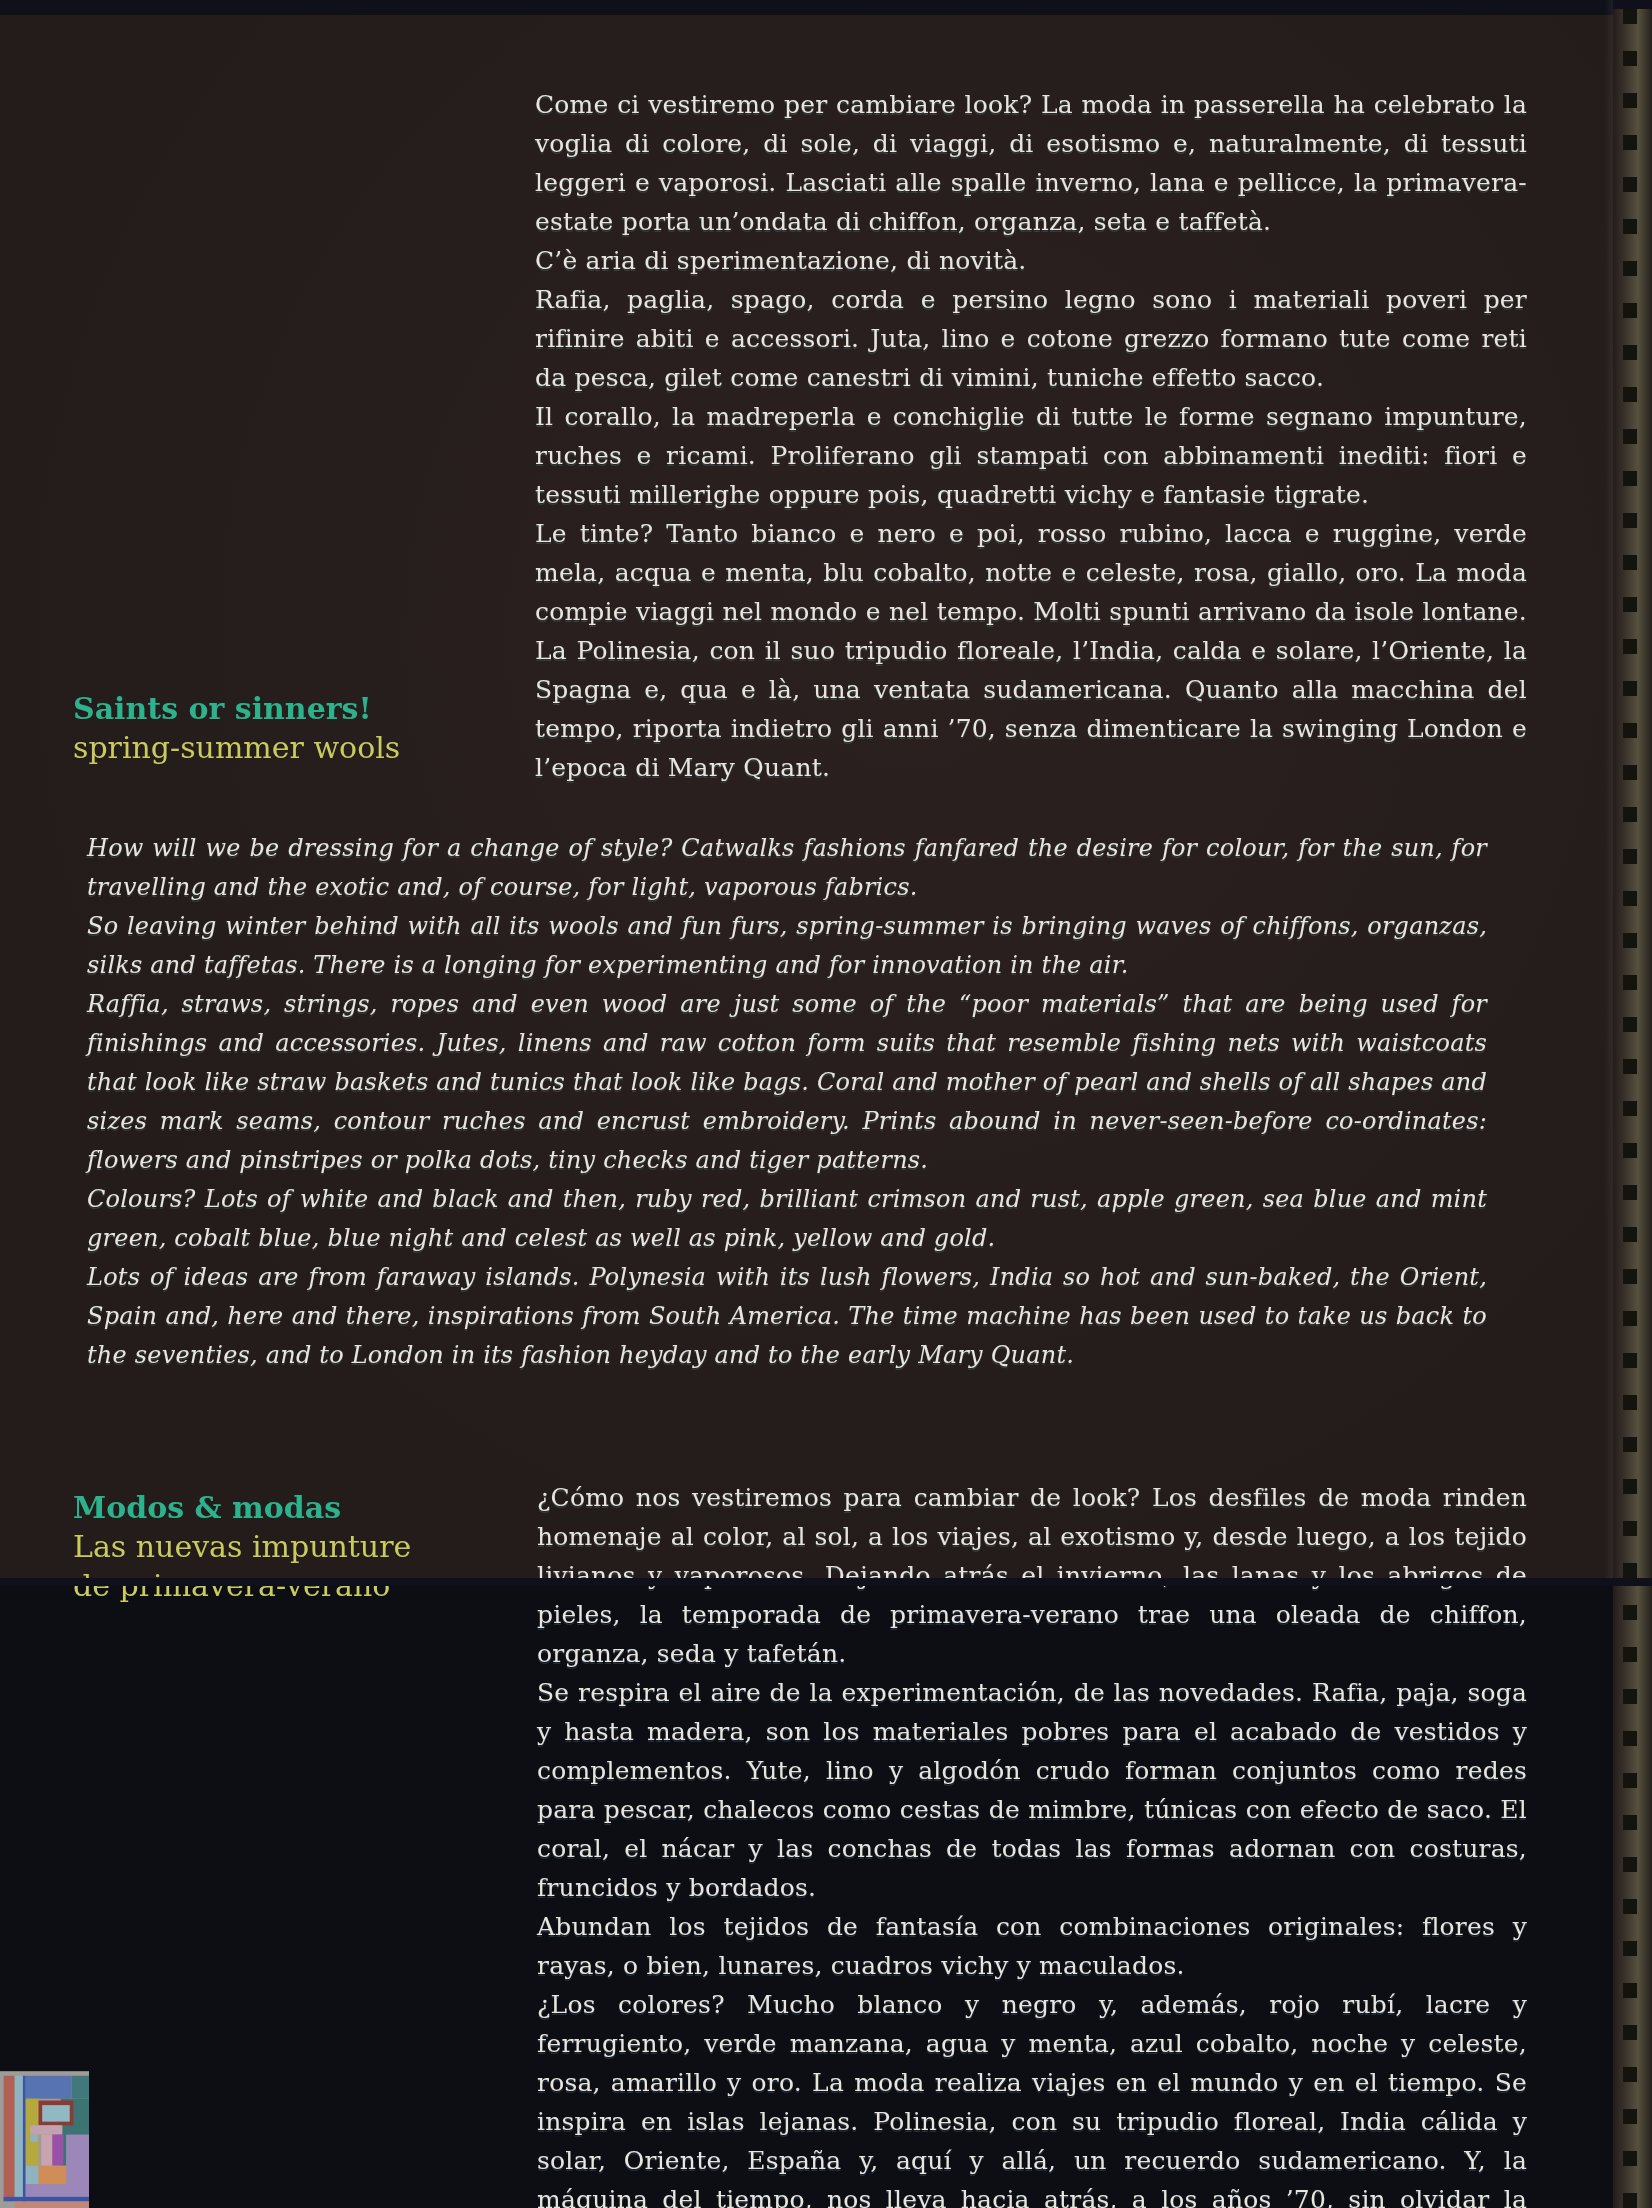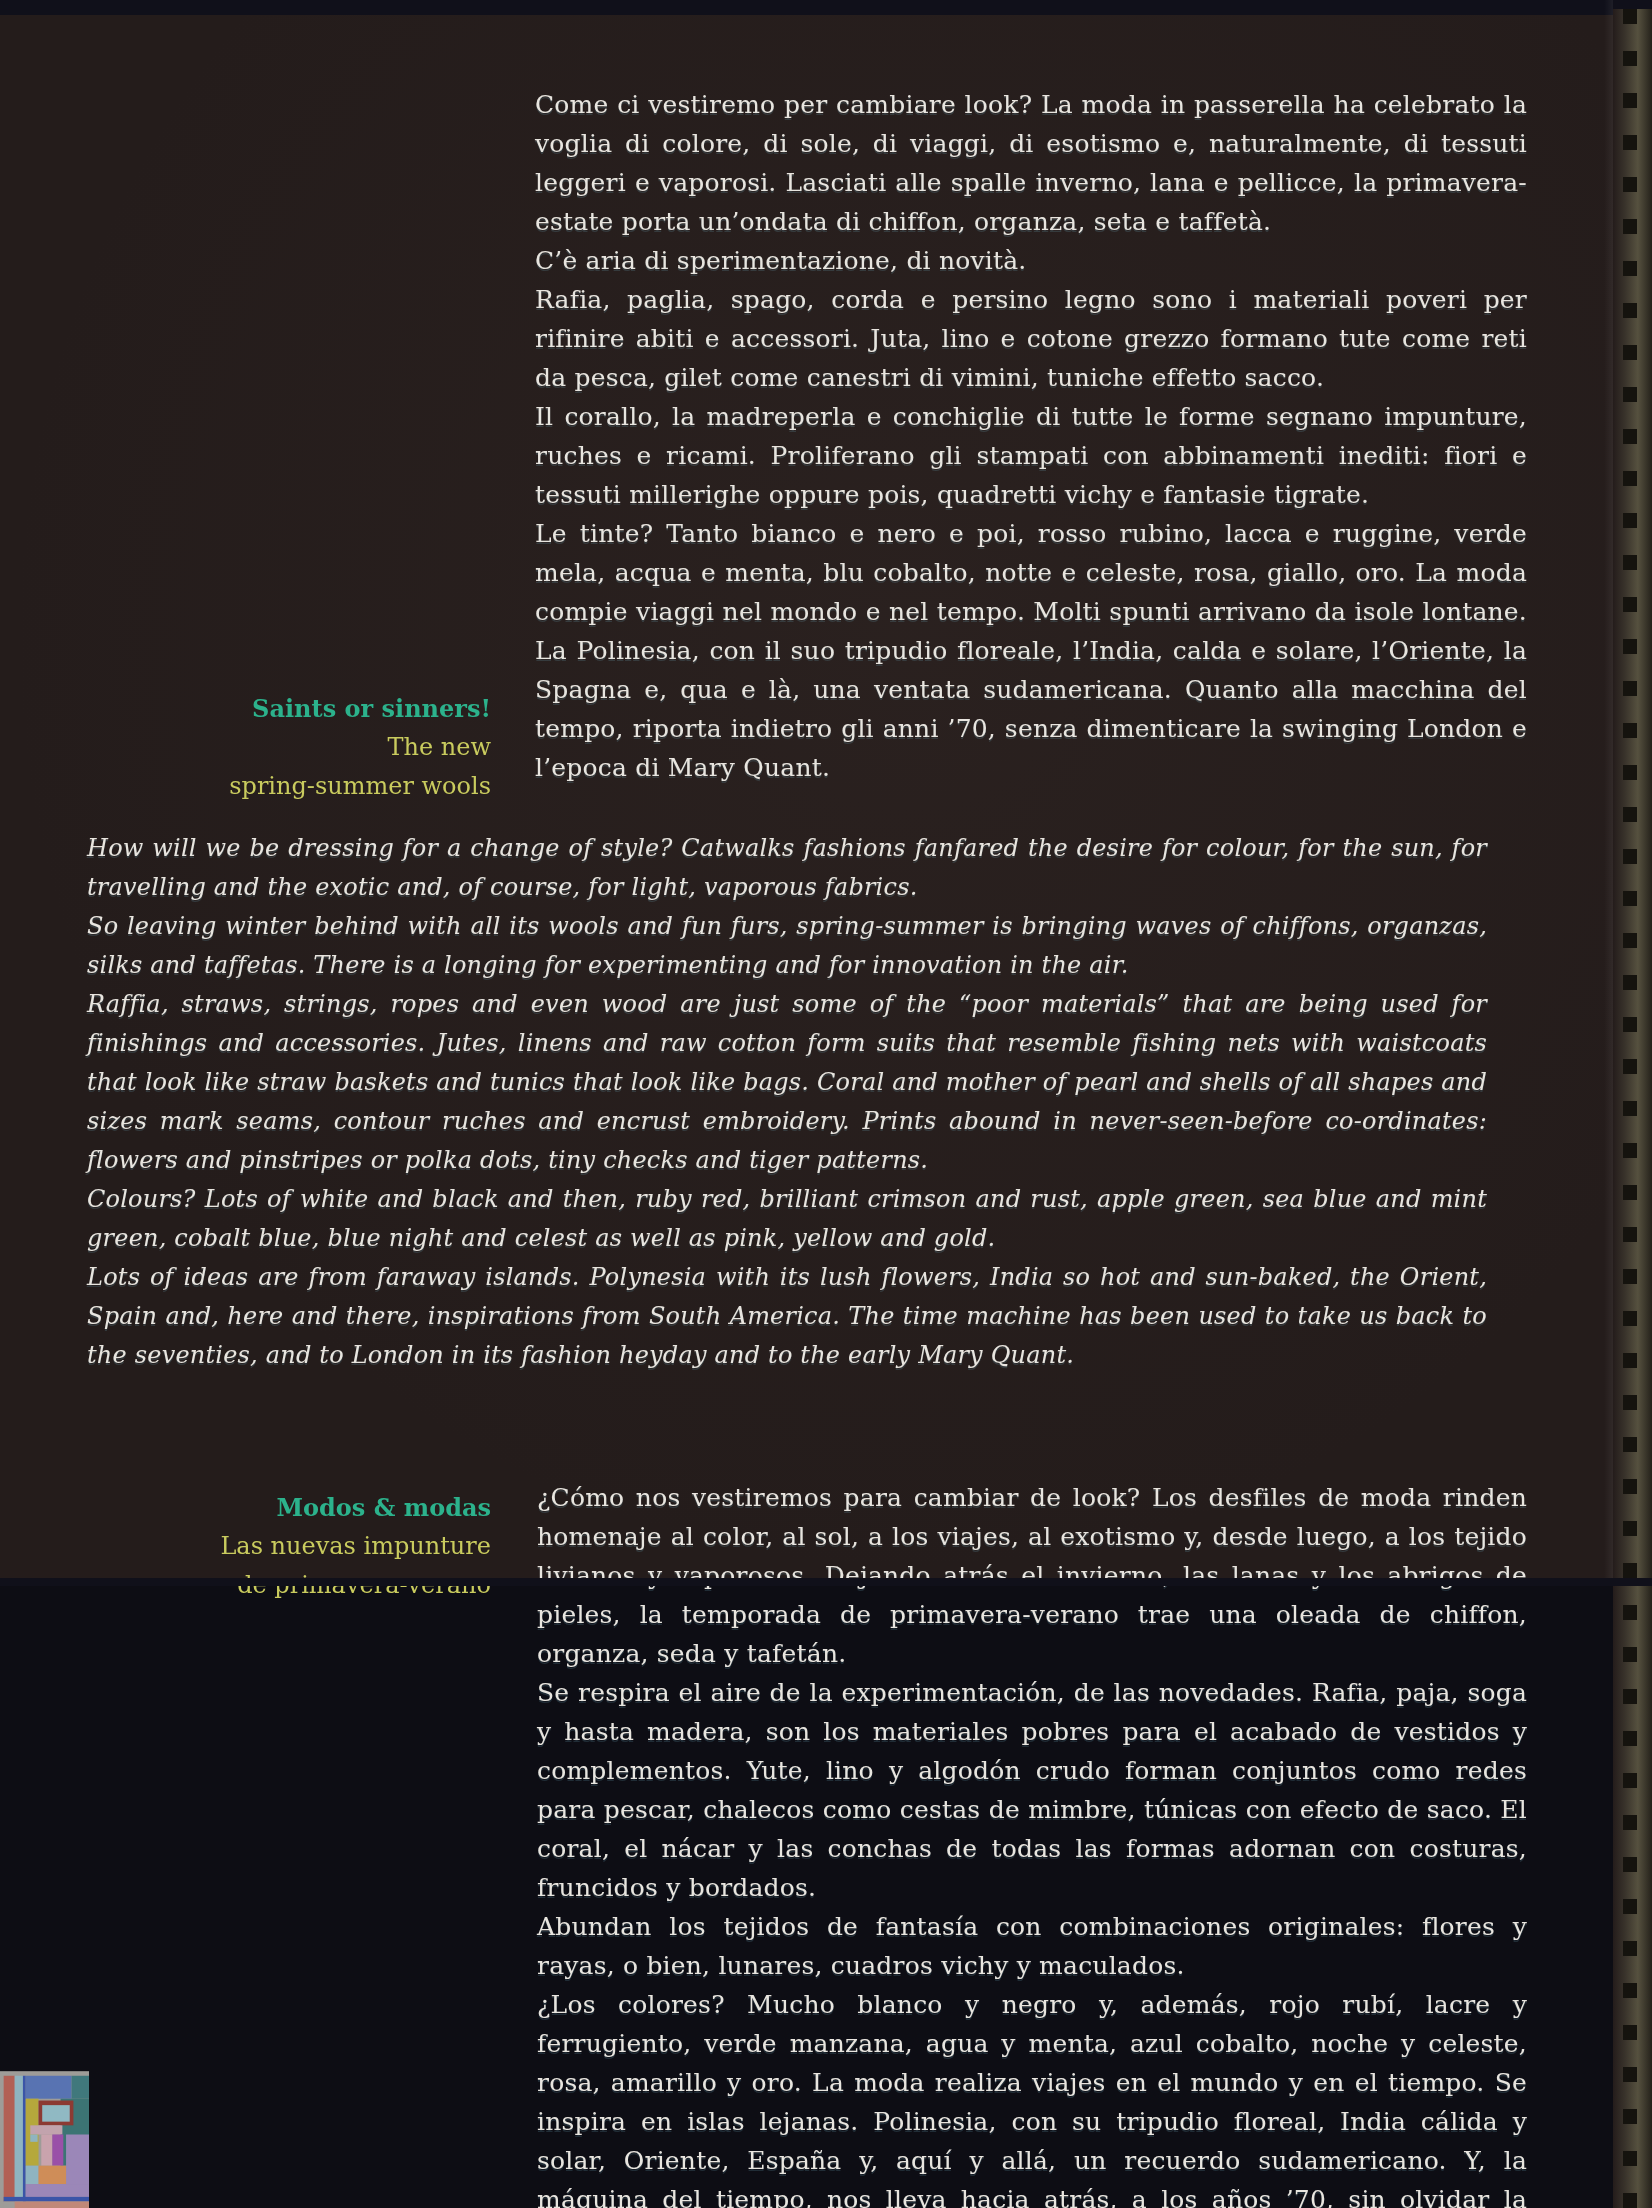--- a/index.html
+++ b/index.html
@@ -34,22 +34,22 @@
     text-align:justify;letter-spacing:0.2px;
     text-shadow:0 1.8px 0 rgba(120,190,210,0.18);
   }
   .body-text p{margin:0;}
   .col-narrow{font-size:25px;line-height:39px;}
   .col-wide{font-size:24px;line-height:39px;font-style:italic;}
   .italian{left:535px;top:85px;width:992px;}
   .english{left:87px;top:829px;width:1400px;}
   .spanish{left:537px;top:1478px;width:990px;}
   .heading{
-    position:absolute;text-align:right;
-    font-size:24px;line-height:39px;
+    position:absolute;text-align:left;
+    font-size:30px;line-height:39px;
   }
   .en-heading{left:73px;top:689px;width:418px;}
   .es-heading{left:73px;top:1488px;width:418px;}
   .heading .title{font-weight:bold;color:#2cb28c;}
   .heading .sub{color:#c9cb5e;}
   .logo{position:absolute;left:0;top:2071px;}
 </style>
 </head>
 <body>
 
@@ -60,21 +60,20 @@
   <section class="body-text col-narrow italian">
     <p>Come ci vestiremo per cambiare look? La moda in passerella ha celebrato la voglia di colore, di sole, di viaggi, di esotismo e, naturalmente, di tessuti leggeri e vaporosi. Lasciati alle spalle inverno, lana e pellicce, la primavera-estate porta un’ondata di chiffon, organza, seta e taffetà.</p>
     <p>C’è aria di sperimentazione, di novità.</p>
     <p>Rafia, paglia, spago, corda e persino legno sono i materiali poveri per rifinire abiti e accessori. Juta, lino e cotone grezzo formano tute come reti da pesca, gilet come canestri di vimini, tuniche effetto sacco.</p>
     <p>Il corallo, la madreperla e conchiglie di tutte le forme segnano impunture, ruches e ricami. Proliferano gli stampati con abbinamenti inediti: fiori e tessuti millerighe oppure pois, quadretti vichy e fantasie tigrate.</p>
     <p>Le tinte? Tanto bianco e nero e poi, rosso rubino, lacca e ruggine, verde mela, acqua e menta, blu cobalto, notte e celeste, rosa, giallo, oro. La moda compie viaggi nel mondo e nel tempo. Molti spunti arrivano da isole lontane. La Polinesia, con il suo tripudio floreale, l’India, calda e solare, l’Oriente, la Spagna e, qua e là, una ventata sudamericana. Quanto alla macchina del tempo, riporta indietro gli anni ’70, senza dimenticare la swinging London e l’epoca di Mary Quant.</p>
   </section>
 
   <header class="heading en-heading">
     <div class="title">Saints or sinners!</div>
-    <div class="sub">The new</div>
     <div class="sub">spring-summer wools</div>
   </header>
 
   <section class="body-text col-wide english">
     <p>How will we be dressing for a change of style? Catwalks fashions fanfared the desire for colour, for the sun, for travelling and the exotic and, of course, for light, vaporous fabrics.</p>
     <p>So leaving winter behind with all its wools and fun furs, spring-summer is bringing waves of chiffons, organzas, silks and taffetas. There is a longing for experimenting and for innovation in the air.</p>
     <p>Raffia, straws, strings, ropes and even wood are just some of the “poor materials” that are being used for finishings and accessories. Jutes, linens and raw cotton form suits that resemble fishing nets with waistcoats that look like straw baskets and tunics that look like bags. Coral and mother of pearl and shells of all shapes and sizes mark seams, contour ruches and encrust embroidery. Prints abound in never-seen-before co-ordinates: flowers and pinstripes or polka dots, tiny checks and tiger patterns.</p>
     <p>Colours? Lots of white and black and then, ruby red, brilliant crimson and rust, apple green, sea blue and mint green, cobalt blue, blue night and celest as well as pink, yellow and gold.</p>
     <p>Lots of ideas are from faraway islands. Polynesia with its lush flowers, India so hot and sun-baked, the Orient, Spain and, here and there, inspirations from South America. The time machine has been used to take us back to the seventies, and to London in its fashion heyday and to the early Mary Quant.</p>
   </section>

